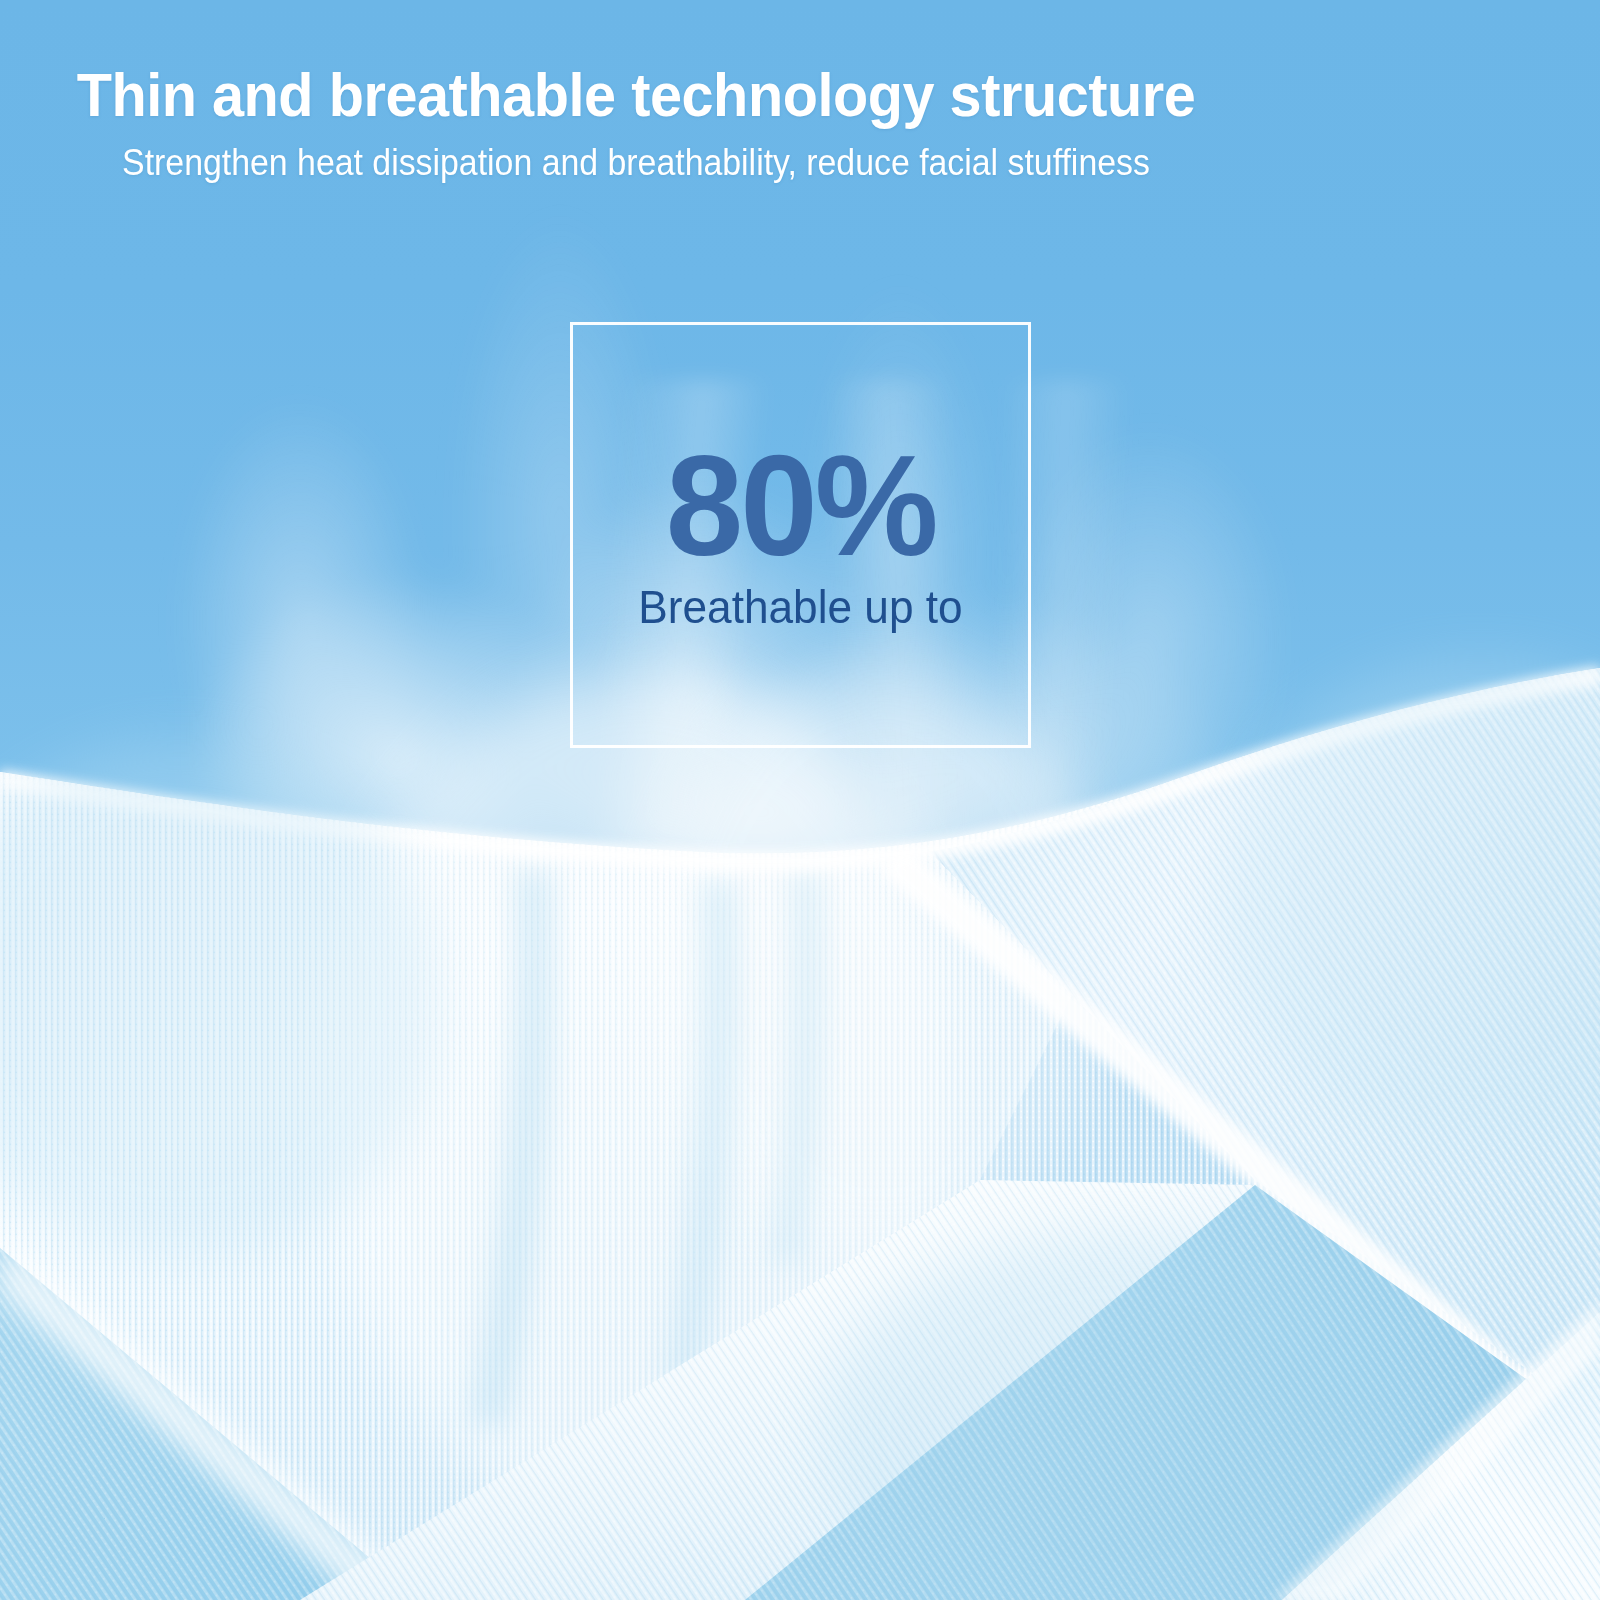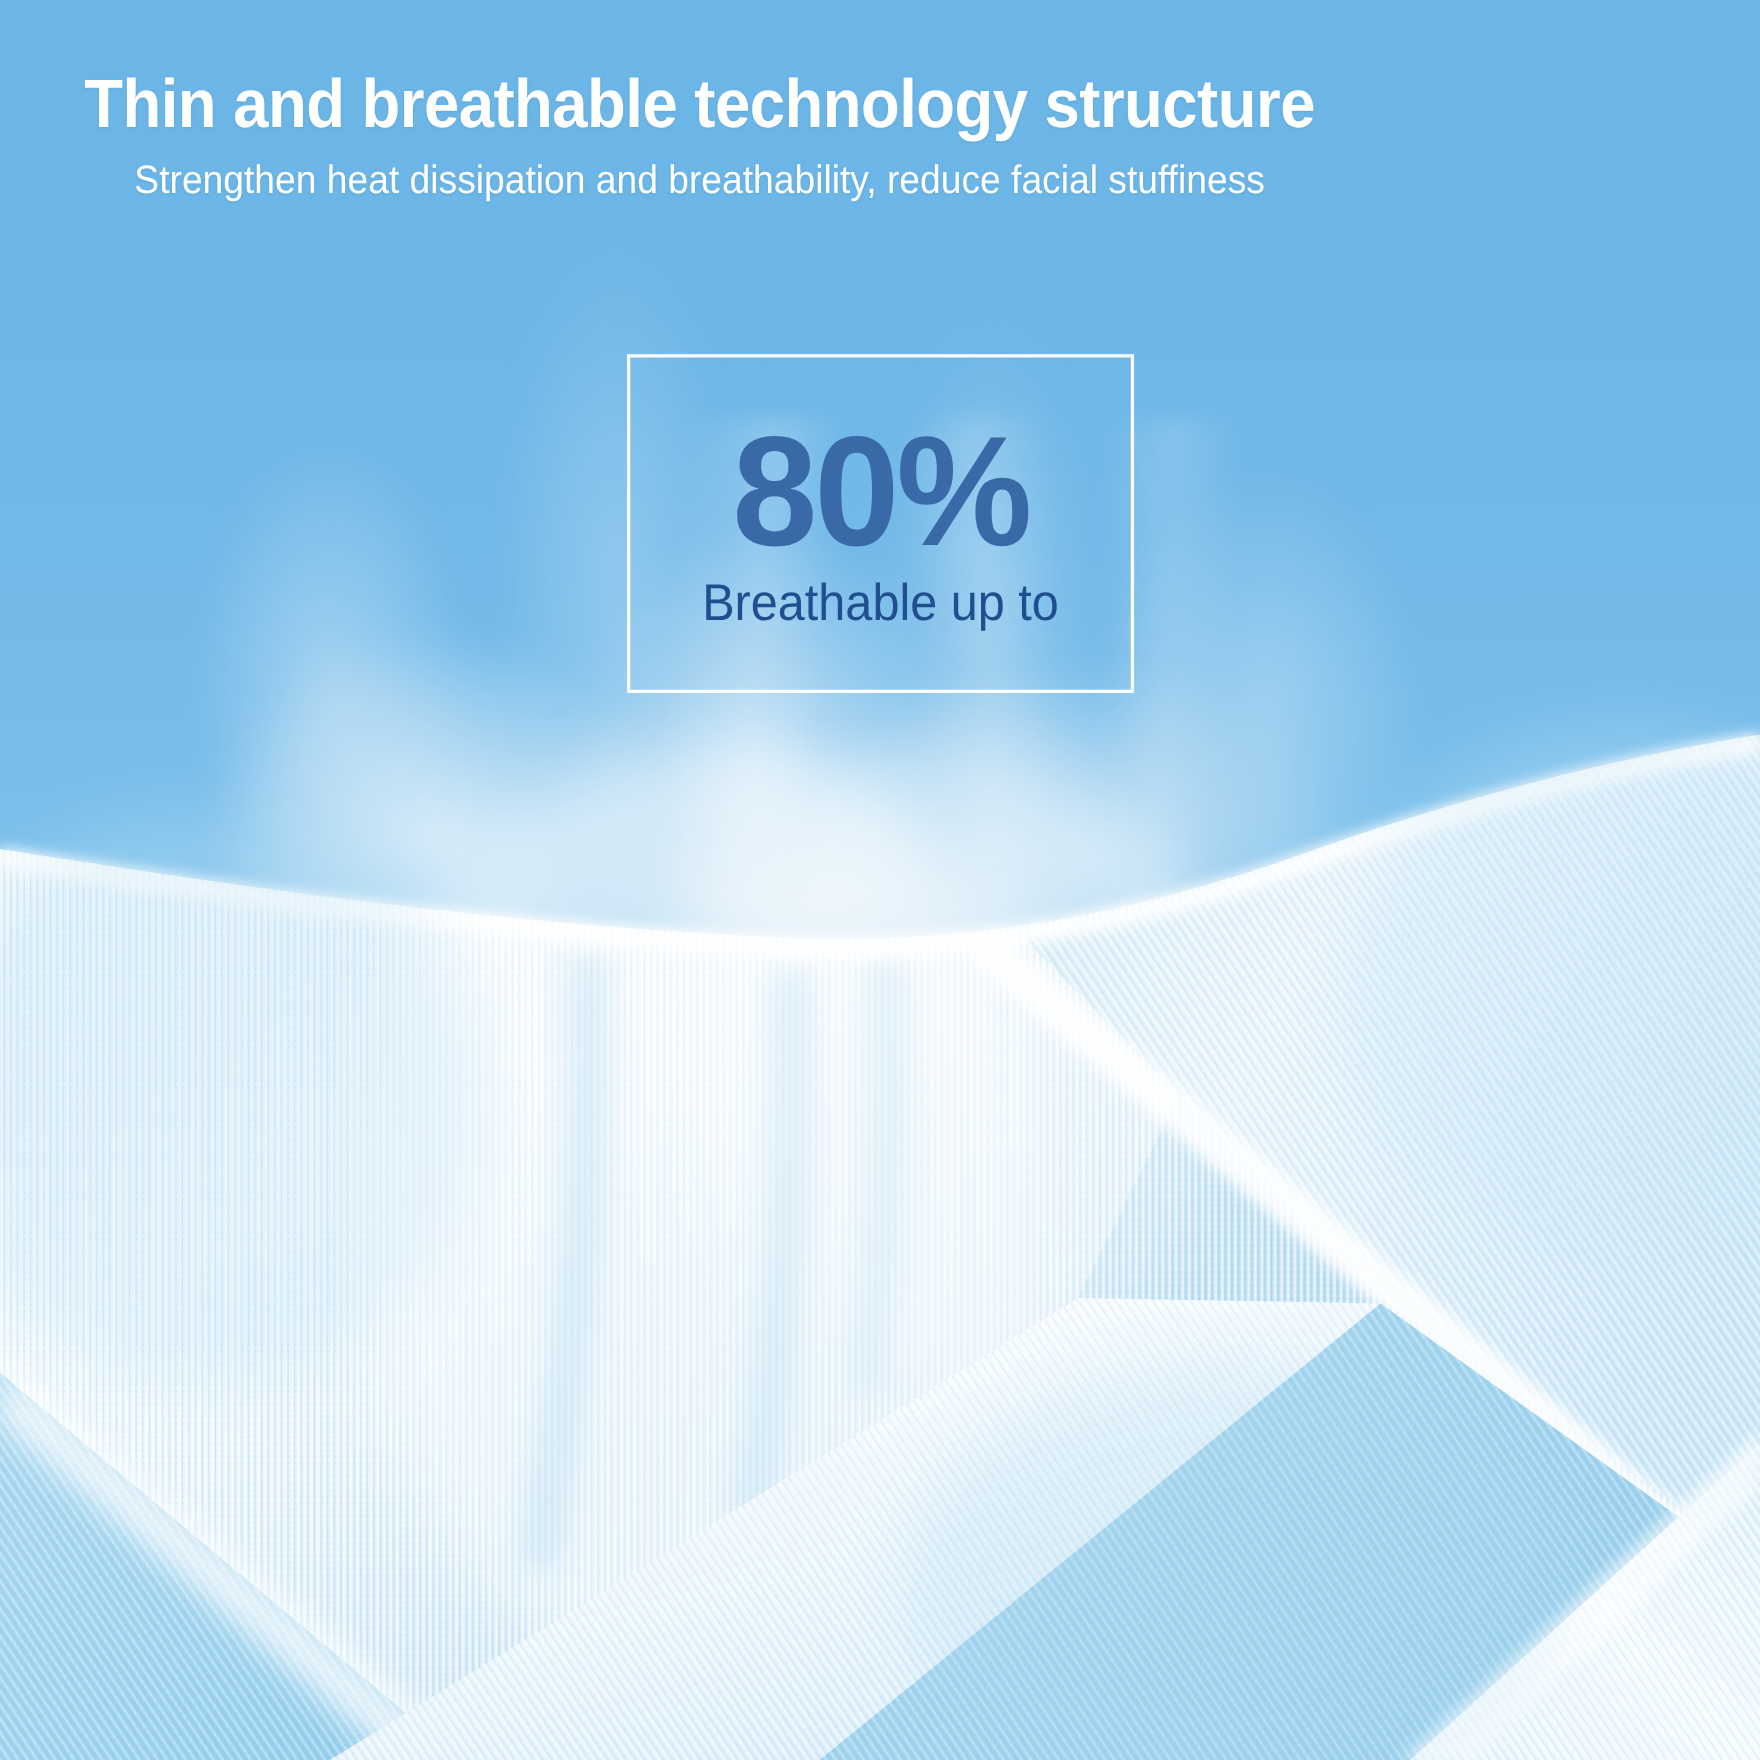--- a/index.html
+++ b/index.html
@@ -94,21 +94,21 @@
     text-shadow: 0 1px 3px rgba(60,130,185,0.25);
     white-space: nowrap;
   }
 
   
   .badge {
     position: absolute;
     left: 570px;
     top: 322px;
     width: 461px;
-    height: 308px;
+    height: 426px;
     border: 3px solid rgba(255,255,255,0.96);
     box-sizing: border-box;
     z-index: 45;
     display: flex;
     flex-direction: column;
     align-items: center;
     justify-content: center;
     padding-bottom: 6px;
   }
   .badge-value {

